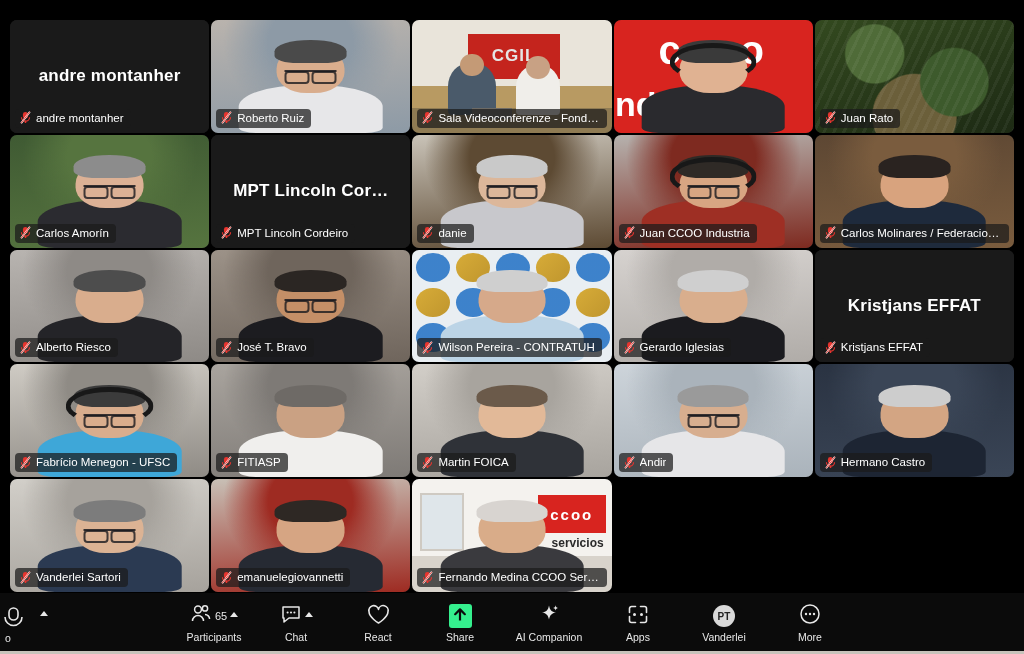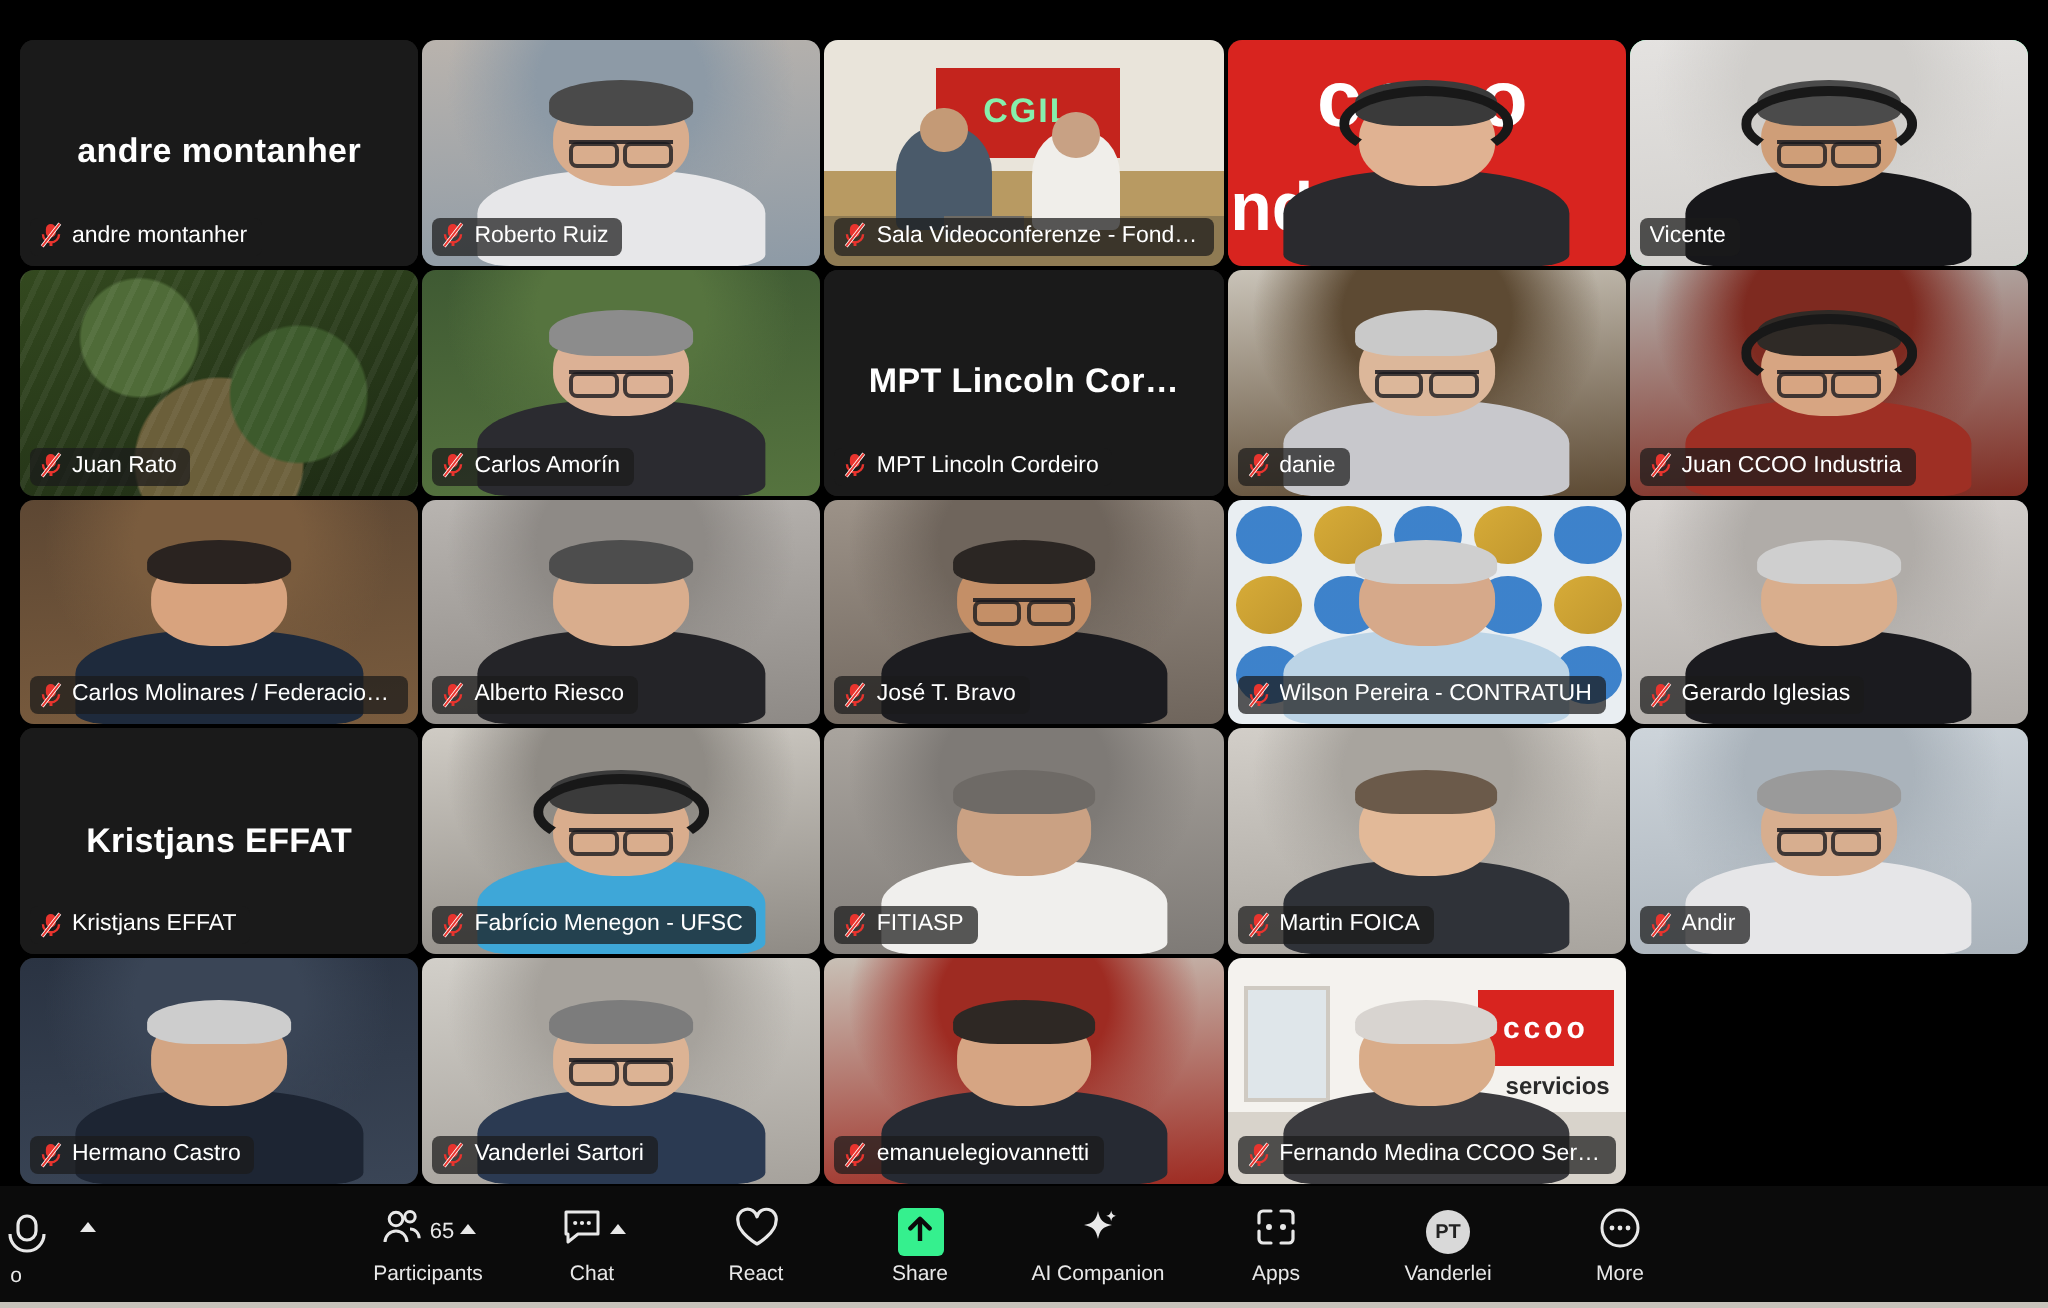--- a/index.html
+++ b/index.html
@@ -162,21 +162,21 @@
           <rect x="5.2" y="10.4" width="1.6" height="2.6" fill="#e8342e"></rect>
           <line x1="1.2" y1="13.2" x2="10.8" y2="0.8" stroke="#ffffff" stroke-width="1.9"></line>
           <line x1="1.2" y1="13.2" x2="10.8" y2="0.8" stroke="#e8342e" stroke-width="1.0"></line>
         </svg>
         <span class="nm">Roberto Ruiz</span>
       </div>
     </div>
     <div class="tile">
       <div class="vid">
         <div class="bg" style="background:linear-gradient(180deg,#e9e4da 0 58%,#b89a62 58% 78%,#8f7b53 78% 100%);"></div>
-        <div style="position:absolute;left:28%;top:12%;width:46%;height:40%;background:#c4241d;display:flex;align-items:center;justify-content:center;color:#86efac;font-weight:bold;font-size:17px;letter-spacing:1px;">CGIL</div>
+        <div style="position:absolute;left:28%;top:12%;width:46%;height:40%;background:#c4241d;display:flex;align-items:center;justify-content:center;color:#e5e5e5;font-weight:bold;font-size:17px;letter-spacing:1px;">CGIL</div>
         <div style="position:absolute;left:18%;bottom:16%;width:24%;height:46%;background:#4a5a6a;border-radius:45% 45% 8% 8%;"></div>
         <div style="position:absolute;left:24%;bottom:50%;width:12%;height:20%;background:#c49a76;border-radius:50%;"></div>
         <div style="position:absolute;left:52%;bottom:16%;width:22%;height:44%;background:#f0eeea;border-radius:45% 45% 8% 8%;"></div>
         <div style="position:absolute;left:57%;bottom:48%;width:12%;height:20%;background:#c8a184;border-radius:50%;"></div>
         <div style="position:absolute;left:30%;bottom:12%;width:20%;height:10%;background:#6d6a64;"></div>
       </div>
       <div class="badge">
         <svg class="mic" viewBox="0 0 12 14">
           <rect x="3.2" y="1" width="5.4" height="7.4" rx="2.7" fill="#e8342e"></rect>
           <path d="M1.6 6.6a4.4 4.4 0 0 0 8.8 0" fill="none" stroke="#e8342e" stroke-width="1.3"></path>
@@ -191,35 +191,20 @@
       <div class="vid">
         <div class="bg" style="background:#d8241f;"></div>
         <div style="position:absolute;left:2%;top:8%;width:96%;height:38%;display:flex;align-items:center;justify-content:center;color:#fff;font-weight:bold;font-size:40px;letter-spacing:4px;font-family:'Liberation Sans',sans-serif;">ccoo</div>
         <div style="position:absolute;left:-4%;top:58%;width:110%;color:#fff;font-weight:bold;font-size:34px;letter-spacing:0px;">industria</div>
         <div class="person" style="width:100%;height:100%;">
           <div class="body" style="width:72%;height:42%;bottom:0;background:#2a2a2e;"></div>
           <div class="head" style="width:34%;height:42%;bottom:35%;background:#e0b292;"></div>
           <div class="hair" style="width:36%;height:20%;bottom:62%;background:#3a3a3a;"></div>
           <div class="hphone" style="width:44%;height:34%;bottom:46%;"></div>
         </div>
-      </div>
-    </div>
-    <div class="tile active">
-      <div class="vid">
-        <div class="bg" style="background:radial-gradient(ellipse at 50% 20%, #d0cecb 0 30%, transparent 62%),linear-gradient(175deg,#e4e2e0,#d0cecb);"></div>
-        <div class="person" style="width:100%;height:100%;">
-          <div class="body" style="width:72%;height:42%;bottom:0;background:#17171a;"></div>
-          <div class="head" style="width:34%;height:42%;bottom:35%;background:#cf9e78;"></div>
-          <div class="hair" style="width:36%;height:20%;bottom:62%;background:#4b4b4b;"></div>
-          <div class="glasses" style="width:26%;bottom:54%;"></div>
-          <div class="hphone" style="width:44%;height:34%;bottom:46%;"></div>
-        </div>
-      </div>
-      <div class="badge">
-        <span class="nm">Vicente</span>
       </div>
     </div>
     <div class="tile">
       <div class="vid">
         <div class="bg" style="background:radial-gradient(circle at 30% 30%, #4f6b38 0 18%, transparent 19%),radial-gradient(circle at 70% 55%, #3d5a2c 0 22%, transparent 23%),radial-gradient(circle at 50% 85%, #6b5f3a 0 30%, transparent 31%),linear-gradient(160deg,#33491f,#1d2a14);"></div>
         <div class="bg" style="background:repeating-linear-gradient(115deg, rgba(255,255,255,.05) 0 3px, transparent 3px 9px);"></div>
       </div>
       <div class="badge">
         <svg class="mic" viewBox="0 0 12 14">
           <rect x="3.2" y="1" width="5.4" height="7.4" rx="2.7" fill="#e8342e"></rect>

